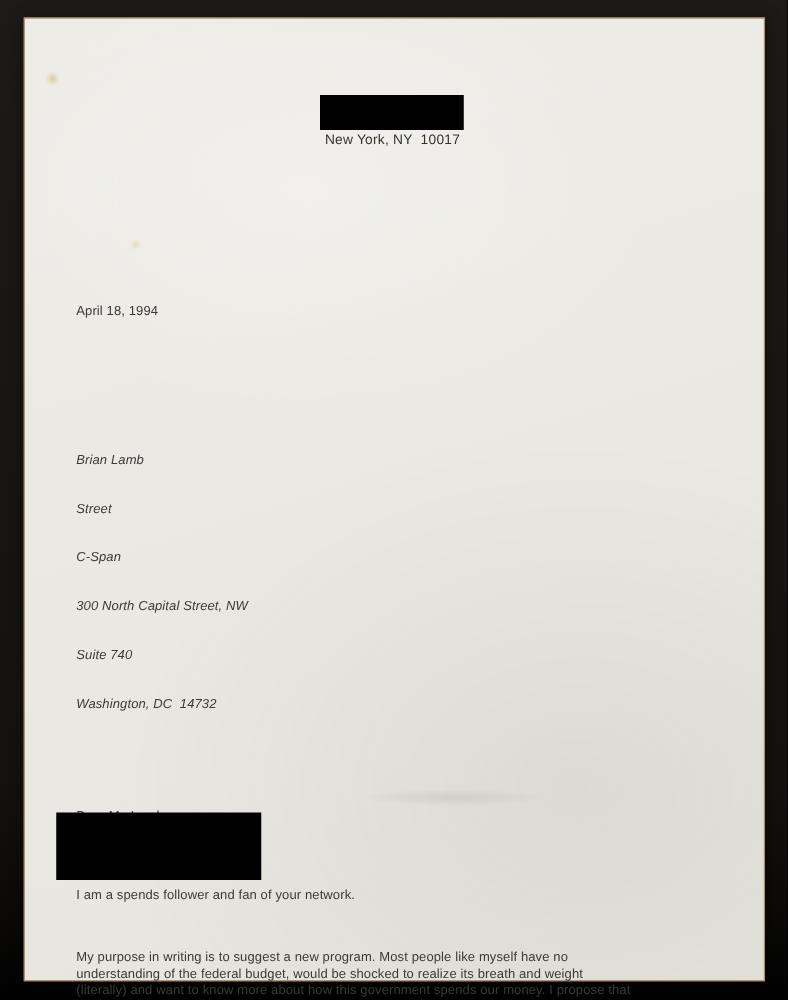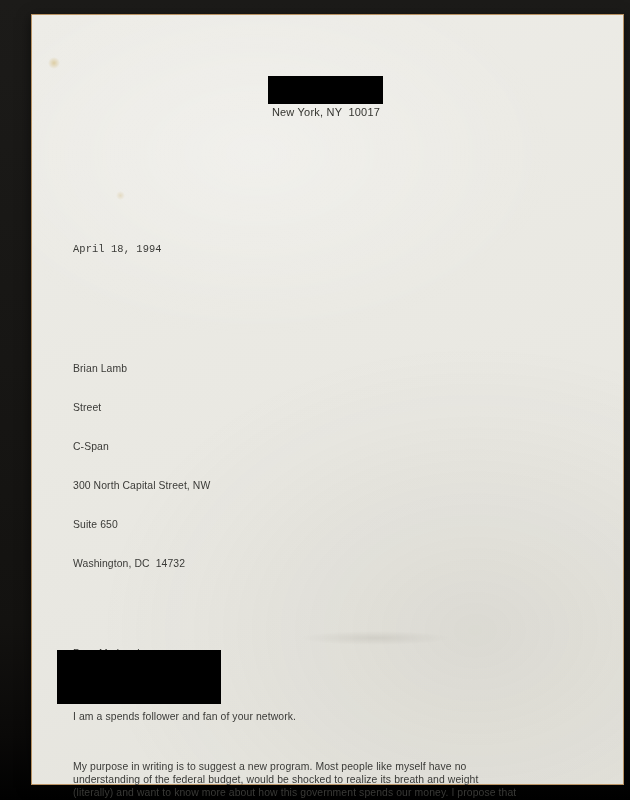--- a/index.html
+++ b/index.html
@@ -10,21 +10,21 @@
   .scene {
     position: relative;
     width: 630px;
     height: 800px;
     overflow: hidden;
     background: linear-gradient(180deg, #1c1b19 0%, #171614 45%, #131210 78%, #0a0908 92%, #010101 100%);
     font-family: "Liberation Sans", sans-serif;
   }
   .paper {
     position: absolute;
-    left: 31px;
+    left: 19px;
     top: 14px;
     width: 593px;
     height: 771px;
     box-sizing: border-box;
     border: 1px solid rgba(168, 118, 58, 0.75);
     background:
       radial-gradient(ellipse 420px 260px at 38% 18%, rgba(255,255,255,0.28), rgba(255,255,255,0) 70%),
       radial-gradient(ellipse 500px 380px at 75% 80%, rgba(120,115,100,0.10), rgba(120,115,100,0) 75%),
       linear-gradient(163deg, #edece7 0%, #eae9e3 40%, #e8e7e1 70%, #e4e3dc 100%);
     box-shadow: 0 3px 12px rgba(0,0,0,0.55);
@@ -70,22 +70,22 @@
   }
   .letter-body {
     position: absolute;
     left: 41px; top: 202px; width: 502px;
     font-size: 10.4px;
     line-height: 13px;
     letter-spacing: 0.1px;
     color: #3a3a37;
     white-space: pre-wrap;
   }
-  .letter-body .date      { margin: 0 0 41px 0; font-family: Liberation Mono, monospace; }
-  .letter-body .recipient { margin: 0 0 12px 0; }
+  .letter-body .date      { margin: 0 0 41px 0; }
+  .letter-body .recipient { margin: 0 0 12px 0; font-style: italic; }
   .letter-body .salutation{ margin: 0 0 11px 0; }
   .letter-body p          { margin: 0 0 11px 0; }
 </style>
 </head>
 <body>
 
 <div class="scene">
   <div class="paper">
 
     <div class="stain stain-a"></div>
@@ -96,21 +96,21 @@
     <div class="lh-city">New York, NY  10017</div>
 
     <div class="letter-body">
       <div class="date">April 18, 1994</div>
 
       <div class="recipient">
         <div>Brian Lamb</div>
         <div>Street</div>
         <div>C-Span</div>
         <div>300 North Capital Street, NW</div>
-        <div>Suite 650</div>
+        <div>Suite 740</div>
         <div>Washington, DC  14732</div>
       </div>
 
       <div class="salutation">Dear Mr. Lamb:</div>
 
       <p>I am a spends follower and fan of your network.</p>
       <p>My purpose in writing is to suggest a new program. Most people like myself have no
 understanding of the federal budget, would be shocked to realize its breath and weight
 (literally) and want to know more about how this government spends our money. I propose that
 C-Span "scroll"  the federal budget page by page with voice over commentary coupled with

